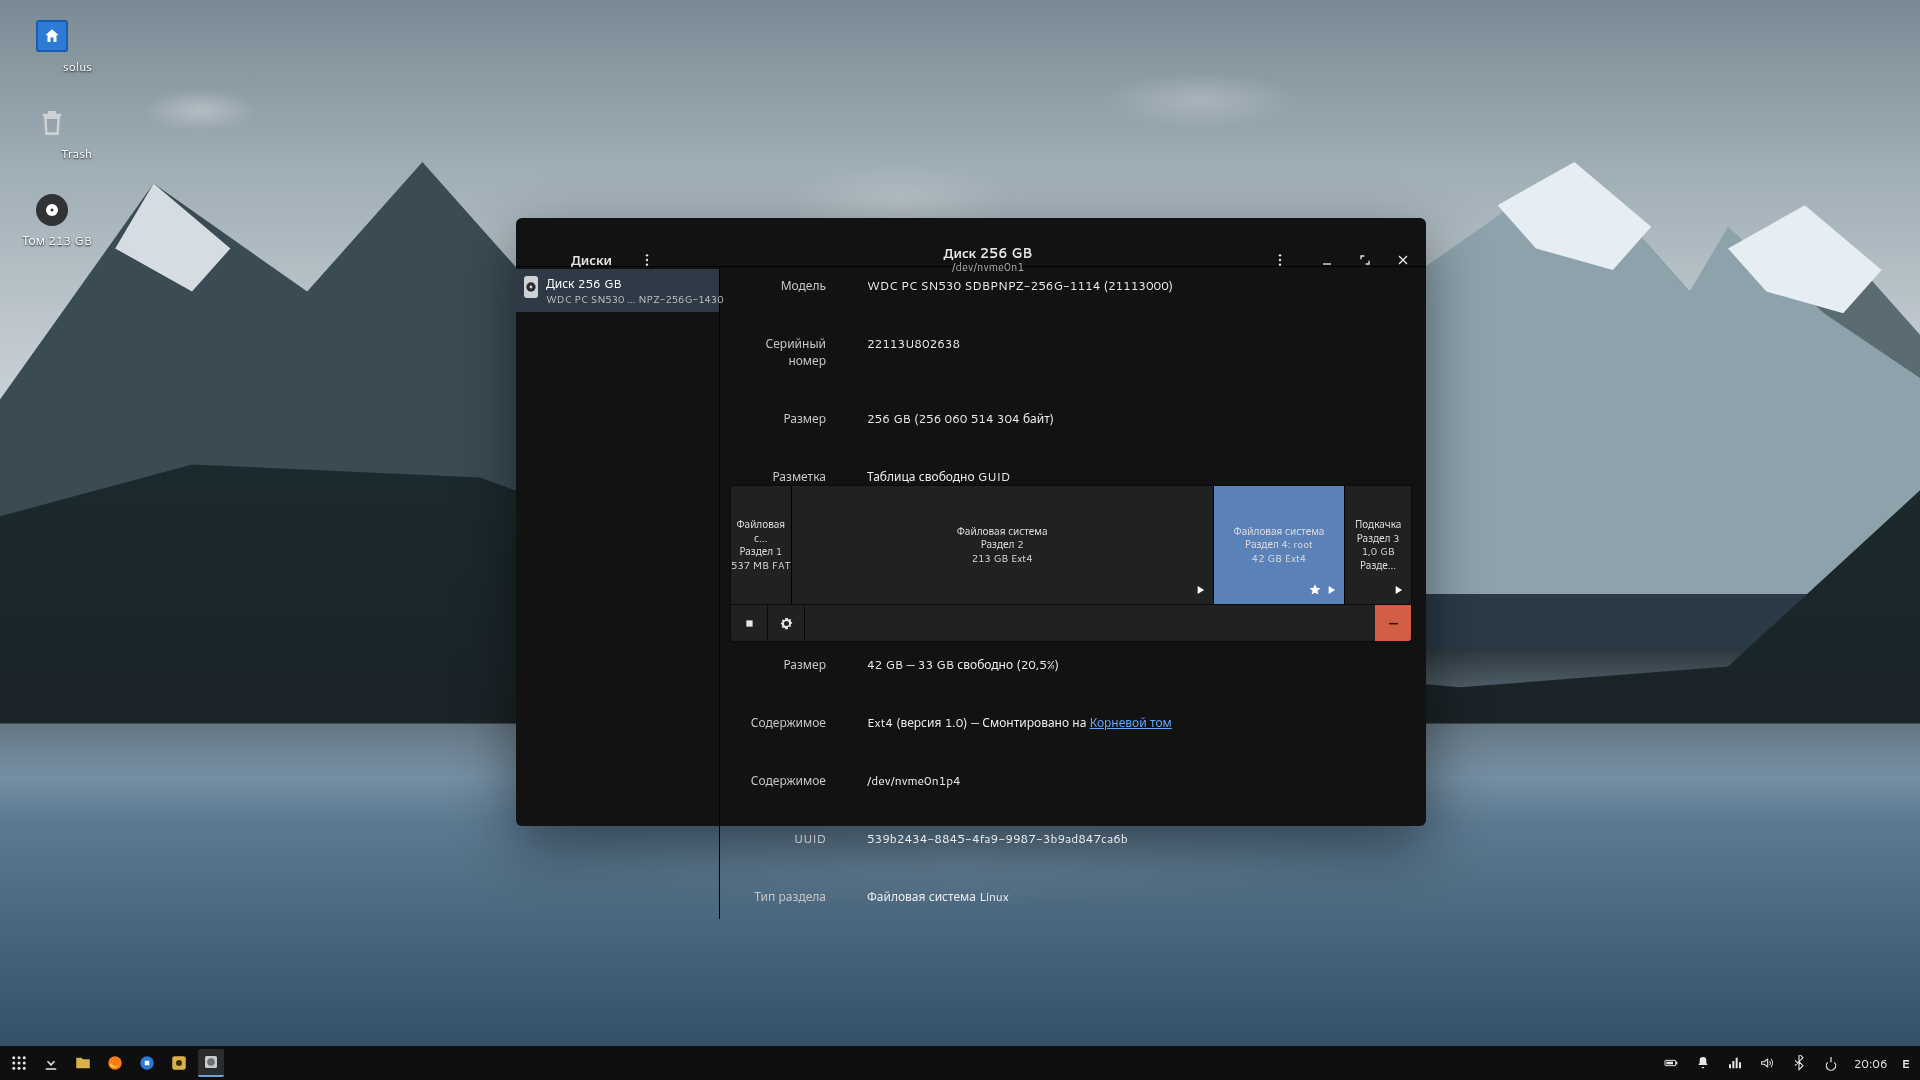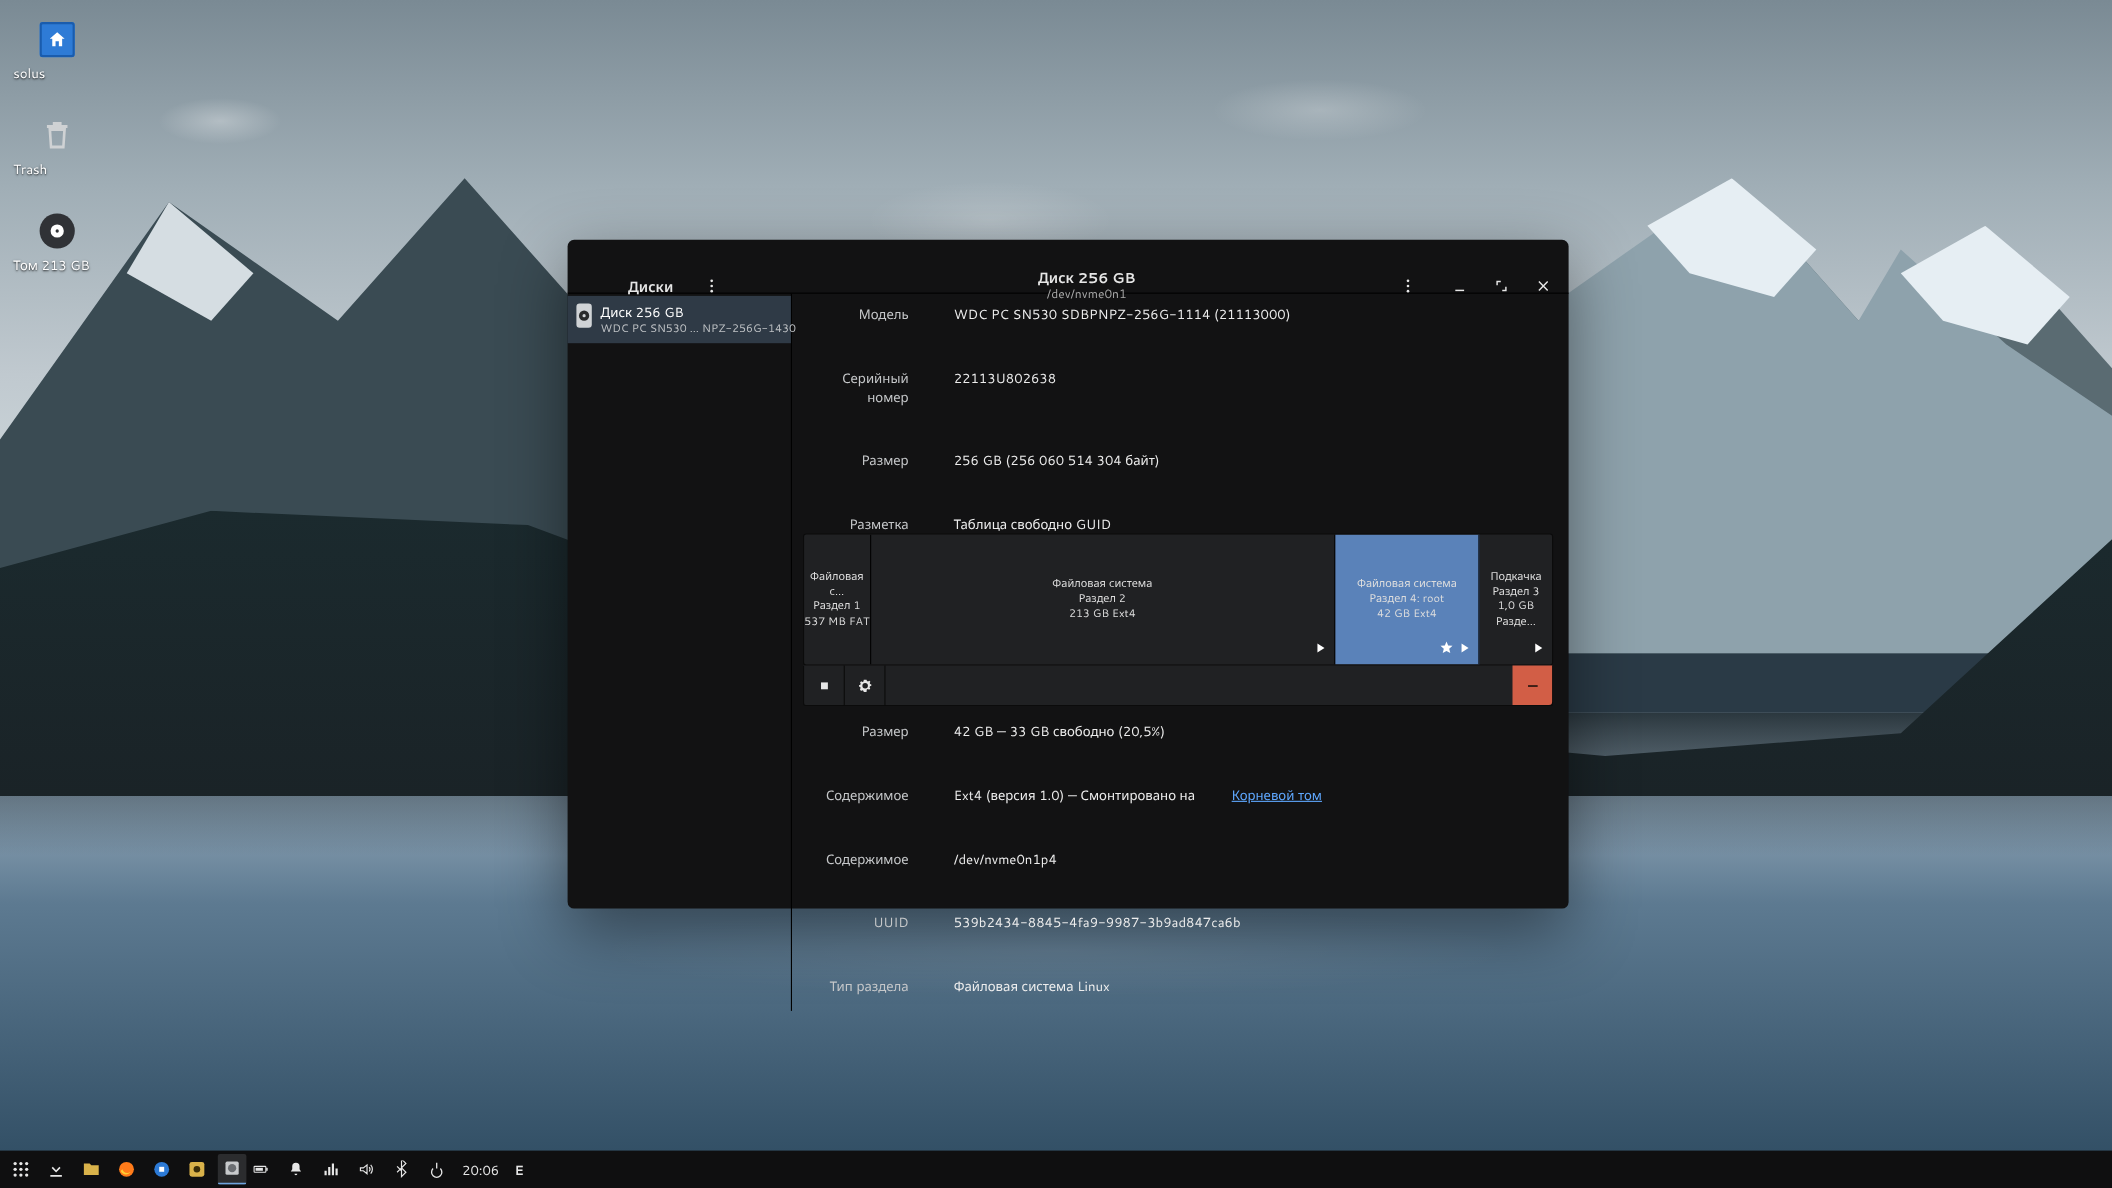--- a/index.html
+++ b/index.html
@@ -16,30 +16,30 @@
     linear-gradient(to bottom,#1b2a2e 0%,#1a2327 100%);
     clip-path:polygon(0 20%,10% 0,25% 5%,45% 60%,60% 75%,76% 86%,90% 78%,100% 10%,100% 100%,0 100%);}
   .water{position:absolute;bottom:0;left:0;right:0;height:40%;background:
     linear-gradient(to bottom,rgba(200,215,228,0.9) 0%,#5d7a91 40%,#2d4a60 100%);}
   .water .refl{position:absolute;inset:0;background:
     linear-gradient(to bottom,rgba(18,30,36,.85),rgba(18,30,36,0) 30%),
     radial-gradient(600px 60px at 50% 50%,rgba(255,255,255,.08),transparent 70%);}
 
   
   .desktop-icons{position:absolute;top:20px;left:12px;width:90px;}
-  .di{width:80px;text-align:left;margin-bottom:32px;font-size:12px;color:#fff;text-shadow:0 1px 2px rgba(0,0,0,.9);cursor:default;}
+  .di{width:80px;text-align:right;margin-bottom:32px;font-size:12px;color:#fff;text-shadow:0 1px 2px rgba(0,0,0,.9);cursor:default;}
   .di .ic{width:32px;height:32px;margin:0 auto 6px;border-radius:3px;display:flex;align-items:center;justify-content:center;}
   .ic.home{background:#2e7bd6;box-shadow:inset 0 0 0 2px #1a5cad;}
   .ic.home svg, .ic.app svg{width:18px;height:18px;fill:#fff;}
   .ic.trash{background:transparent;}
   .ic.trash svg{width:34px;height:34px;fill:#cfd2d4;}
   .ic.app{background:#303236;border-radius:50%;}
 
   
-  .panel{position:absolute;left:0;right:0;bottom:0;height:34px;background:#0f0f10;display:flex;align-items:center;padding:0 6px;}
+  .panel{position:absolute;left:0;right:0;bottom:0;height:34px;background:#0f0f10;display:flex;align-items:center;justify-content:space-between;padding:0 6px;}
   .panel .left,.panel .right{display:flex;align-items:center;gap:6px;}
   .pbtn{width:26px;height:26px;display:flex;align-items:center;justify-content:center;border-radius:2px;}
   .pbtn svg{width:18px;height:18px;fill:#e6e6e6;}
   .pbtn.active{background:#2b2c2e;border-bottom:2px solid #6fa4dd;}
   .panel .right span.time{font-size:12px;color:#e6e6e6;padding:0 4px;}
   .tray svg{width:16px;height:16px;fill:#e6e6e6;}
 
   
   .win{position:absolute;left:516px;top:218px;width:910px;height:608px;background:#121213;border-radius:6px;box-shadow:0 20px 60px rgba(0,0,0,.45);display:flex;flex-direction:column;color:#e6e6e6;}
   .titlebar{display:flex;align-items:stretch;height:48px;border-bottom:1px solid #000000;}
@@ -59,21 +59,21 @@
   .side-item{display:flex;gap:8px;padding:6px 8px;background:#2f3a46;align-items:flex-start;}
   .side-item .sic{width:22px;height:22px;border-radius:3px;background:#d0d3d6;display:flex;align-items:center;justify-content:center;margin-top:1px;}
   .side-item .sic svg{width:14px;height:14px;fill:#2a2b2c;}
   .side-item .st1{font-size:12px;color:#fff;}
   .side-item .st2{font-size:10px;color:#bfc2c5;white-space:nowrap;}
 
   .main{flex:1;padding:10px 14px 14px 10px;display:flex;flex-direction:column;}
   .kvgrid{display:grid;grid-template-columns:96px 1fr;column-gap:10px;row-gap:4px;font-size:12px;gap:41px;}
   .kvgrid .k{text-align:right;color:#c5c7c9;}
   .kvgrid .v{color:#ededed;}
-  .kvgrid .v a{color:#5fa8ff;text-decoration:underline;margin-left:30px;}
+  .kvgrid .v a{color:#5fa8ff;text-decoration:underline;}
 
   .section-label{font-size:12px;color:#e2e3e4;margin:14px 0 6px 2px;}
 
   .volbar{display:flex;height:118px;border:1px solid #0b0b0b;border-radius:3px;overflow:hidden;background:#202123;}
   .vol{position:relative;display:flex;flex-direction:column;align-items:center;justify-content:center;font-size:10px;line-height:1.35;color:#ddd;text-align:center;border-right:1px solid #000;}
   .vol:last-child{border-right:none;}
   .vol .play{position:absolute;right:6px;bottom:4px;}
   .vol .play svg{width:14px;height:14px;fill:#fff;}
   .vol.selected{background:#5a82b9;}
   .vol.selected .star{position:absolute;right:22px;bottom:4px;}

